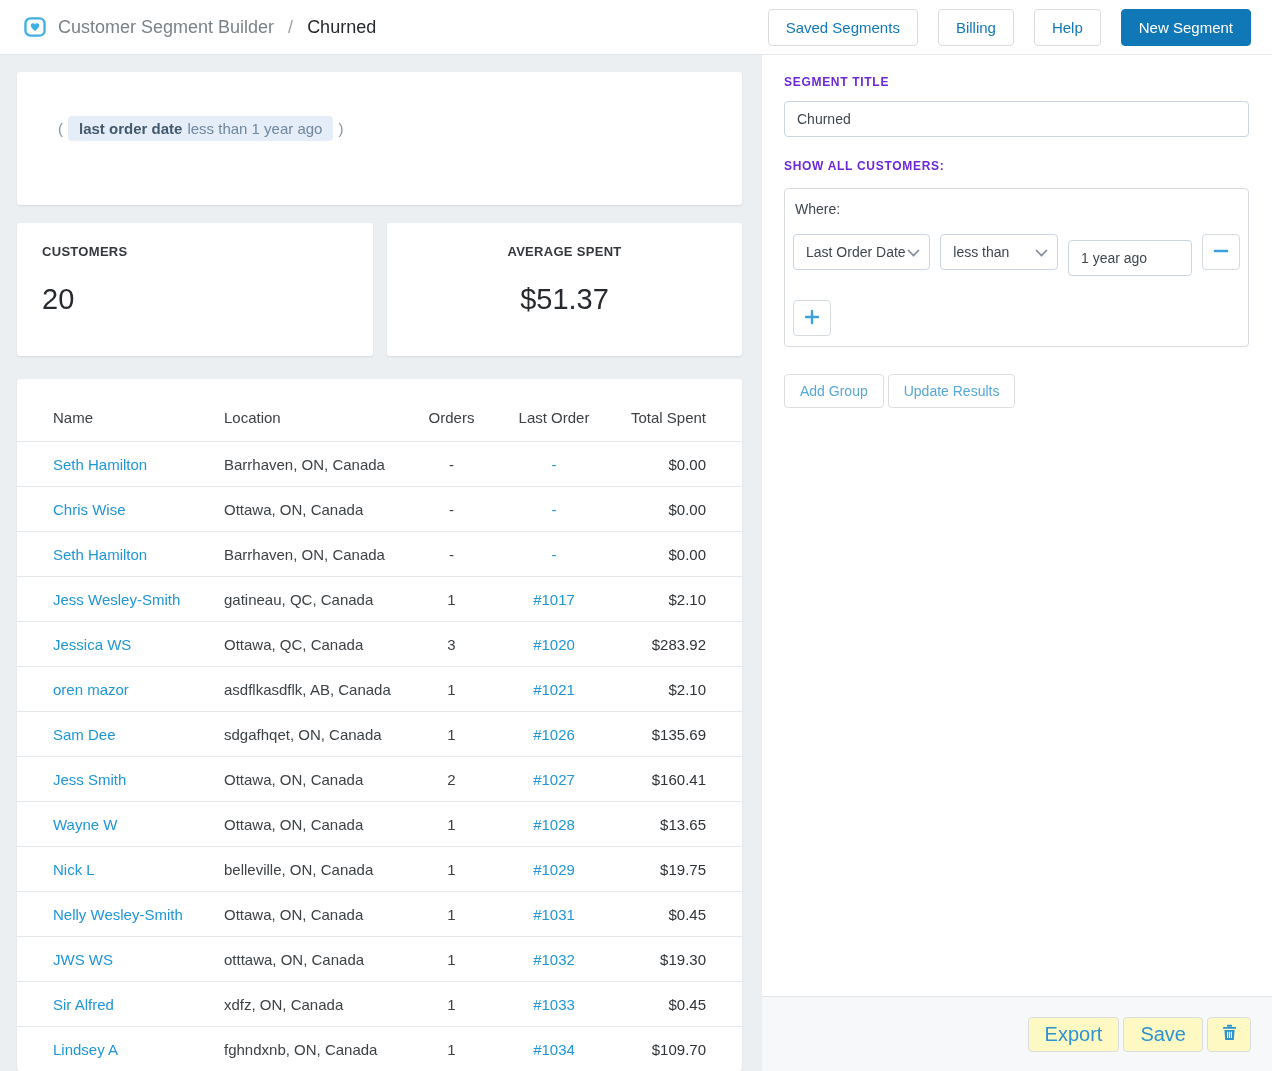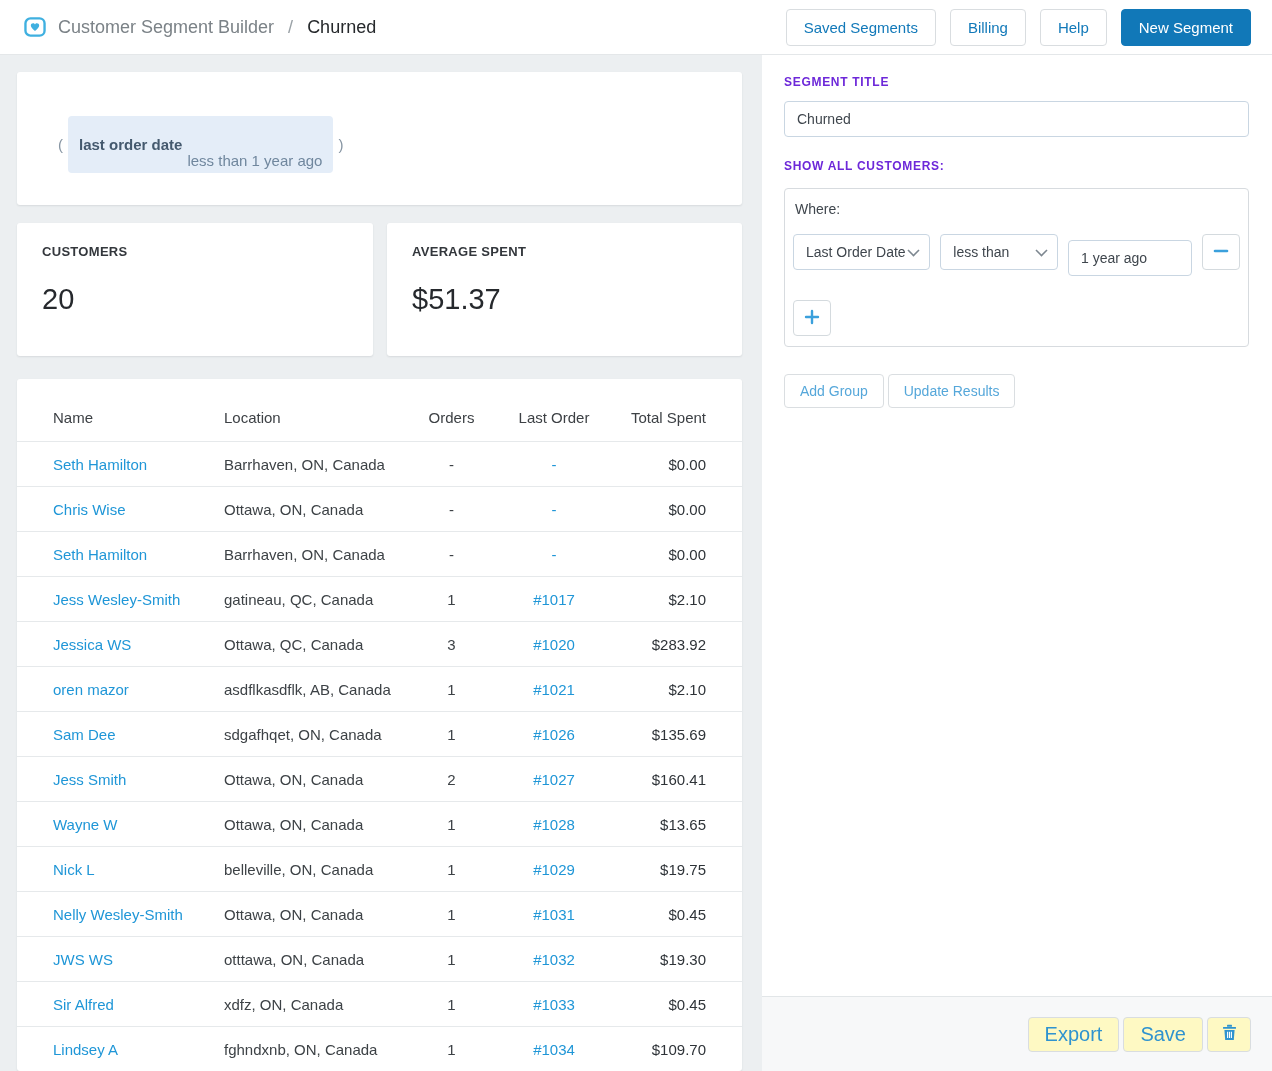--- a/index.html
+++ b/index.html
@@ -12,21 +12,21 @@
   .topbar {
     height:55px; background:#fff; border-bottom:1px solid #e4e7e9;
     display:flex; align-items:center; justify-content:space-between;
     padding:0 21px 0 24px;
   }
   .brand { display:flex; align-items:center; gap:12px; }
   .brand .logo { display:flex; align-items:center; }
   .app-title { font-size:18px; color:#7b8287; }
   .crumb-sep { font-size:18px; color:#9aa1a6; margin:0 2px; }
   .page-title { font-size:18px; color:#26292c; font-weight:500; }
-  .topbar-actions { display:flex; align-items:center; gap:14px; }
+  .topbar-actions { display:flex; align-items:center; gap:20px; }
   .btn {
     display:inline-flex; align-items:center; justify-content:center;
     height:37px; padding:0 17px; background:#fff; border:1px solid #d9dde0;
     border-radius:4px; color:#1279b9; font-size:15px; cursor:pointer;
     font-family:inherit;
   }
   .btn-primary { background:#1178b8; border-color:#1178b8; color:#fff; }
   
   .content { display:flex; height:1016px; }
   .left-col { width:762px; padding:17px 20px 0 17px; }
@@ -42,26 +42,26 @@
   .section-label {
     font-size:13px; font-weight:bold; color:#33373c; letter-spacing:0.3px;
   }
   .query-expr { margin-top:23px; display:flex; align-items:center; font-size:15px; }
   .paren { color:#8795a3; padding:0 5px; }
   .query-pill {
     background:#e4edf8; border-radius:4px; padding:4px 11px;
     display:inline-flex; gap:5px; align-items:center;
   }
   .pill-field { font-weight:bold; color:#44596e; }
-  .pill-cond { color:#70879e;margin-top:32px; }
+  .pill-cond { color:#70879e; }
   
   .stats-row { display:flex; gap:14px; margin-bottom:23px; }
   .stat-card { height:133px; padding:21px 25px; }
   .stat-card.c1 { width:356px; }
-  .stat-card.c2 { width:355px; }
+  .stat-card.c2 { width:355px;text-align:center; }
   .stat-value { font-size:29px; color:#26292d; margin-top:24px; }
   
   .table-card { height:692px; padding:12px 0 0 0; overflow:hidden; }
   table { width:100%; border-collapse:collapse; table-layout:fixed; }
   col.c-name{width:207px;} col.c-loc{width:180px;} col.c-ord{width:95px;}
   col.c-last{width:110px;} col.c-tot{width:133px;}
   th {
     font-weight:400; color:#3d4145; font-size:15px; text-align:left;
     padding:18px 0 15px 0; border-bottom:1px solid #e6e9eb;
   }

